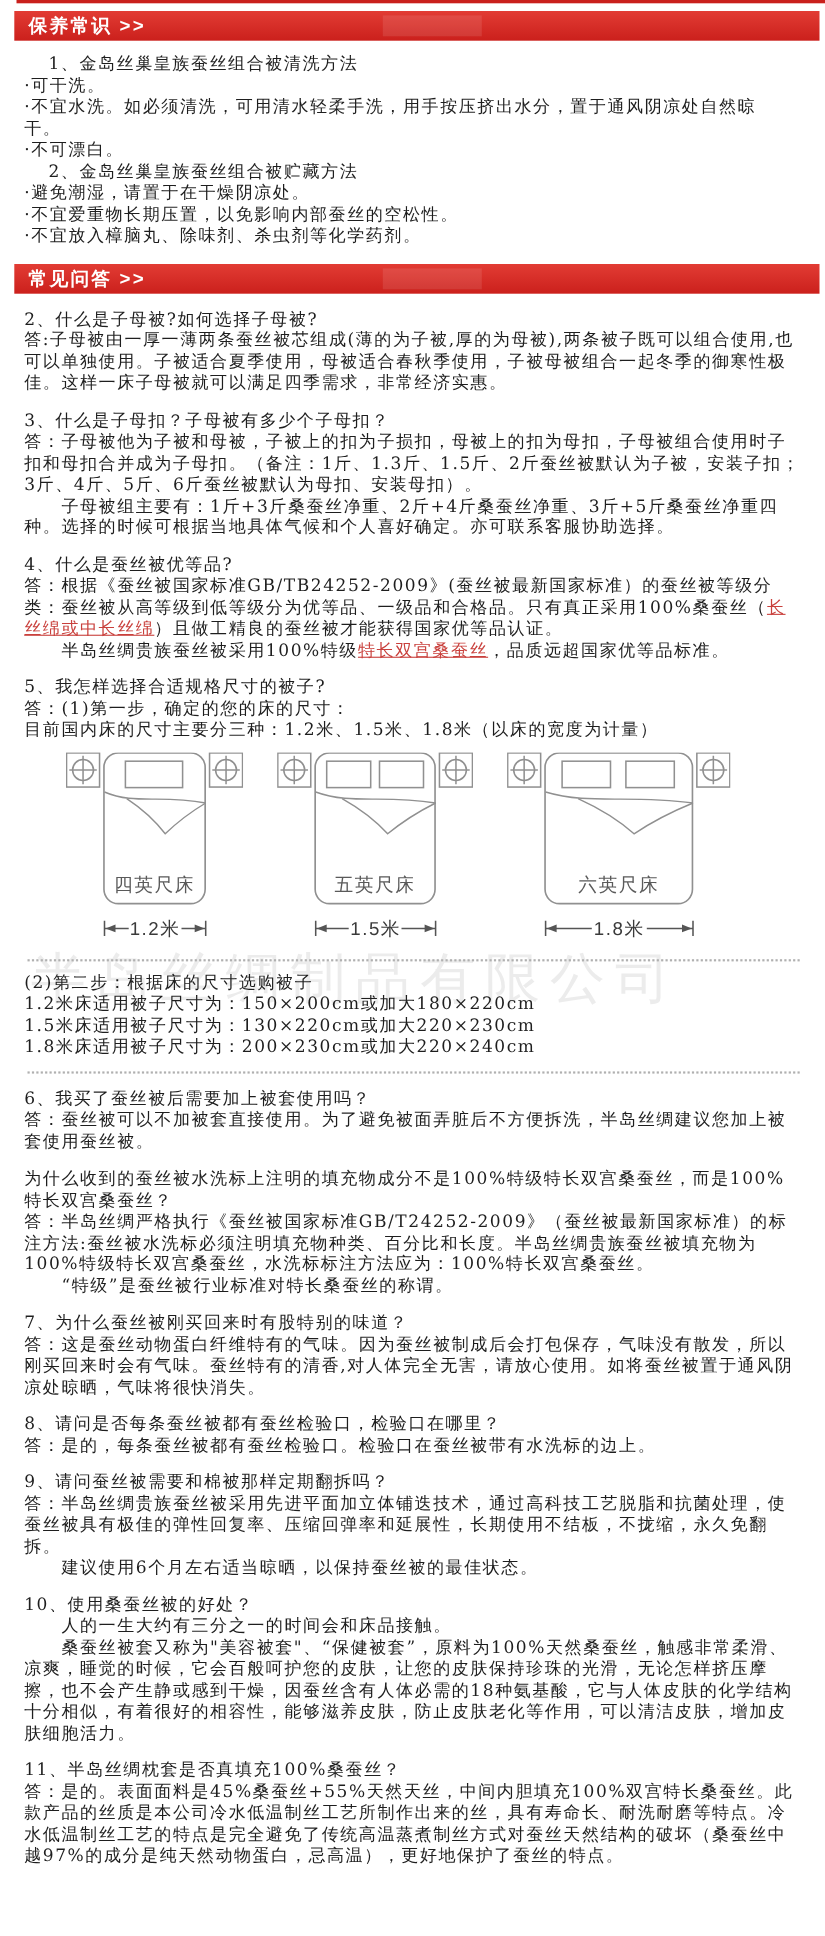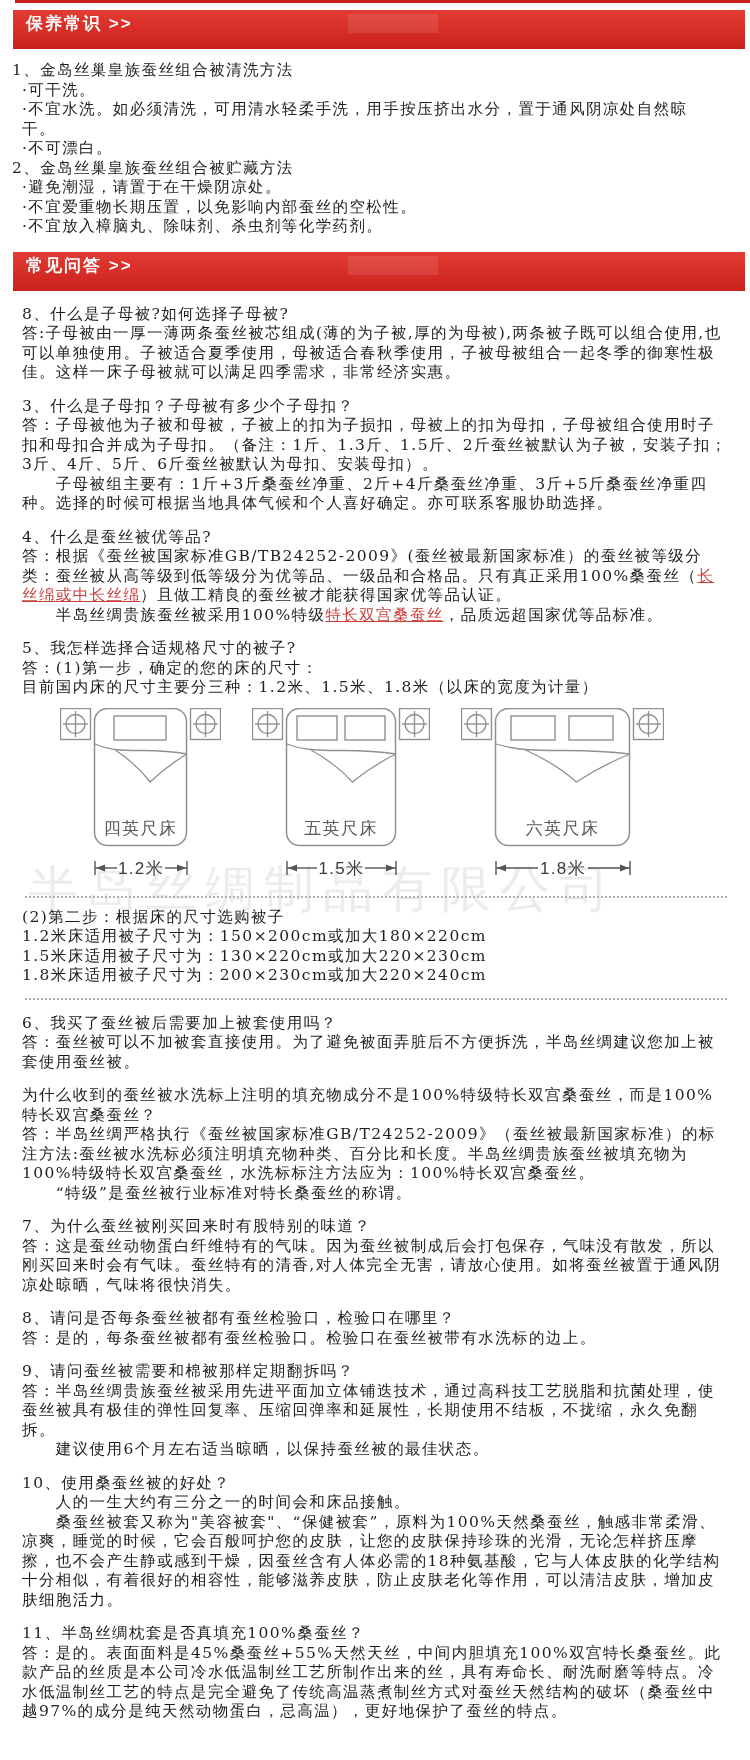--- a/index.html
+++ b/index.html
@@ -1,26 +1,26 @@
 <!DOCTYPE html>
 <html><head>
 <meta charset="utf-8">
 <style>
   html,body{margin:0;padding:0;background:#ffffff;}
   .page{position:relative;width:750px;height:1760px;overflow:hidden;background:#fff;
         font-family:"DejaVu Serif","Liberation Serif",serif;color:#1e1e1e;}
   .content{position:relative;z-index:1;}
   .topline{height:3px;background:#c9201c;margin:0 0 0 15px;}
-  .banner{margin:7px 5px 0 13px;height:39px;background:linear-gradient(180deg,#e23c34 0%,#cb201c 100%);
+  .banner{margin:7px 5px 0 13px;height:27px;background:linear-gradient(180deg,#e23c34 0%,#cb201c 100%);
           color:#fff;font-family:"Liberation Sans",sans-serif;font-weight:bold;font-size:17px;
           line-height:27px;padding-left:13px;letter-spacing:2px;position:relative;}
   .banner .shine{position:absolute;left:335px;top:4px;width:90px;height:19px;background:rgba(255,255,255,0.10);}
   .care{margin-top:12px;font-size:15.5px;line-height:19.5px;letter-spacing:1.4px;}
   .care p{margin:0;}
-  .care .num{padding-left:12px;}
+  .care .num{padding-left:44px;}
   .care .blt{padding-left:22px;padding-right:40px;}
   .banner2{margin-top:15px;}
   .faq{margin-top:14px;font-size:15.5px;line-height:19.5px;letter-spacing:1.4px;}
   .faq .item{margin:0 20px 14px 22px;}
   .faq p{margin:0;}
   .red{color:#c9403c;text-decoration:underline;}
   .beds-row{display:flex;align-items:flex-start;margin:10px 0 13px 38px;gap:31px;}
   .dotted{border-top:2px dotted #b0b0b0;margin:12px 3px 10px 3px;height:0;}
   .bedsvg text{font-family:"Liberation Sans",sans-serif;}
   .watermark{position:absolute;z-index:0;left:28px;top:856px;font-size:50px;letter-spacing:9px;
@@ -54,21 +54,21 @@
 
     <div class="banner banner2">
       <span>常见问答 &gt;&gt;</span>
       <span class="shine"></span>
     </div>
 
     <div class="faq">
 
 
       <div class="item">
-        <p>8、什么是子母被?如何选择子母被?</p>
+        <p>2、什么是子母被?如何选择子母被?</p>
         <p class="ans">答:子母被由一厚一薄两条蚕丝被芯组成(薄的为子被,厚的为母被),两条被子既可以组合使用,也可以单独使用。子被适合夏季使用，母被适合春秋季使用，子被母被组合一起冬季的御寒性极佳。这样一床子母被就可以满足四季需求，非常经济实惠。</p>
       </div>
 
       <div class="item">
         <p>3、什么是子母扣？子母被有多少个子母扣？</p>
         <p class="ans">答：子母被他为子被和母被，子被上的扣为子损扣，母被上的扣为母扣，子母被组合使用时子扣和母扣合并成为子母扣。（备注：1斤、1.3斤、1.5斤、2斤蚕丝被默认为子被，安装子扣；3斤、4斤、5斤、6斤蚕丝被默认为母扣、安装母扣）。</p>
         <p class="ans">　　子母被组主要有：1斤+3斤桑蚕丝净重、2斤+4斤桑蚕丝净重、3斤+5斤桑蚕丝净重四种。选择的时候可根据当地具体气候和个人喜好确定。亦可联系客服协助选择。</p>
       </div>
 
       <div class="item">

